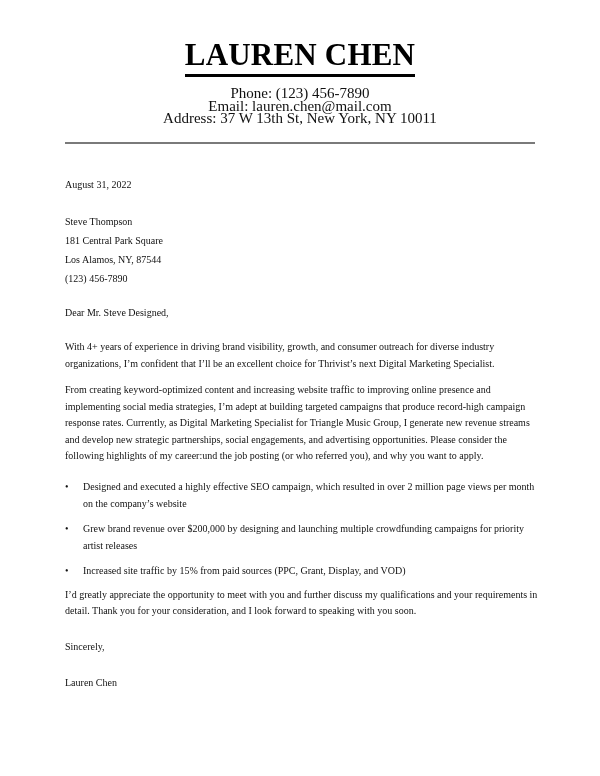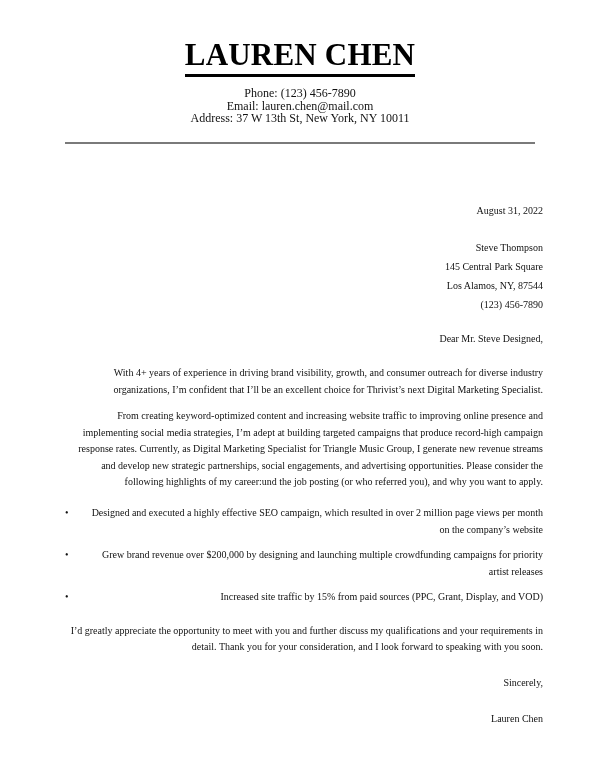--- a/index.html
+++ b/index.html
@@ -32,39 +32,38 @@
       font-weight: bold;
       font-size: 31px;
       line-height: 34px;
       letter-spacing: 0.2px;
       color: #000;
       padding-bottom: 2px;
       border-bottom: 3px solid #000;
     }
     .contact {
       margin-top: 10px;
-      font-size: 12px;
+      font-size: 15px;
       line-height: 12.5px;
       color: #111;
     }
     .rule {
       position: absolute;
       left: 65px;
       top: 142px;
       width: 470px;
       height: 0;
       border-top: 2px solid #7a7a7a;
     }
     .body {
       position: absolute;
       left: 65px;
-      top: 204px;
+      top: 178px;
       width: 478px;
       font-size: 10px;
-      text-align: right;
     }
     .date {
       line-height: 14px;
       margin: 0 0 20px 0;
     }
     .recipient div {
       line-height: 19px;
     }
     .salutation {
       margin-top: 18px;
@@ -88,21 +87,21 @@
       padding-left: 18px;
       line-height: 17px;
       margin-bottom: 8px;
     }
     ul.highlights li .bullet {
       position: absolute;
       left: 0;
       top: 0;
       font-size: 10px;
     }
-    .p3 { margin-top: 18px; }
+    .p3 { margin-top: 8px; }
     .closing {
       margin-top: 20px;
       line-height: 14px;
     }
     .signature {
       margin-top: 22px;
       line-height: 14px;
     }
   </style>
 </head>
@@ -119,21 +118,21 @@
     </div>
   </div>
 
   <div class="rule"></div>
 
   <div class="body">
     <div class="date">August 31, 2022</div>
 
     <div class="recipient">
       <div>Steve Thompson</div>
-      <div>145 Central Park Square</div>
+      <div>181 Central Park Square</div>
       <div>Los Alamos, NY, 87544</div>
       <div>(123) 456-7890</div>
     </div>
 
     <div class="salutation">Dear Mr. Steve Designed,</div>
 
     <p class="para p1">With 4+ years of experience in driving brand visibility, growth, and consumer outreach for diverse industry organizations, I’m confident that I’ll be an excellent choice for Thrivist’s next Digital Marketing Specialist.</p>
     <p class="para p2">From creating keyword-optimized content and increasing website traffic to improving online presence and implementing social media strategies, I’m adept at building targeted campaigns that produce record-high campaign response rates. Currently, as Digital Marketing Specialist for Triangle Music Group, I generate new revenue streams and develop new strategic partnerships, social engagements, and advertising opportunities. Please consider the following highlights of my career:und the job posting (or who referred you), and why you want to apply.</p>
 
     <ul class="highlights">

